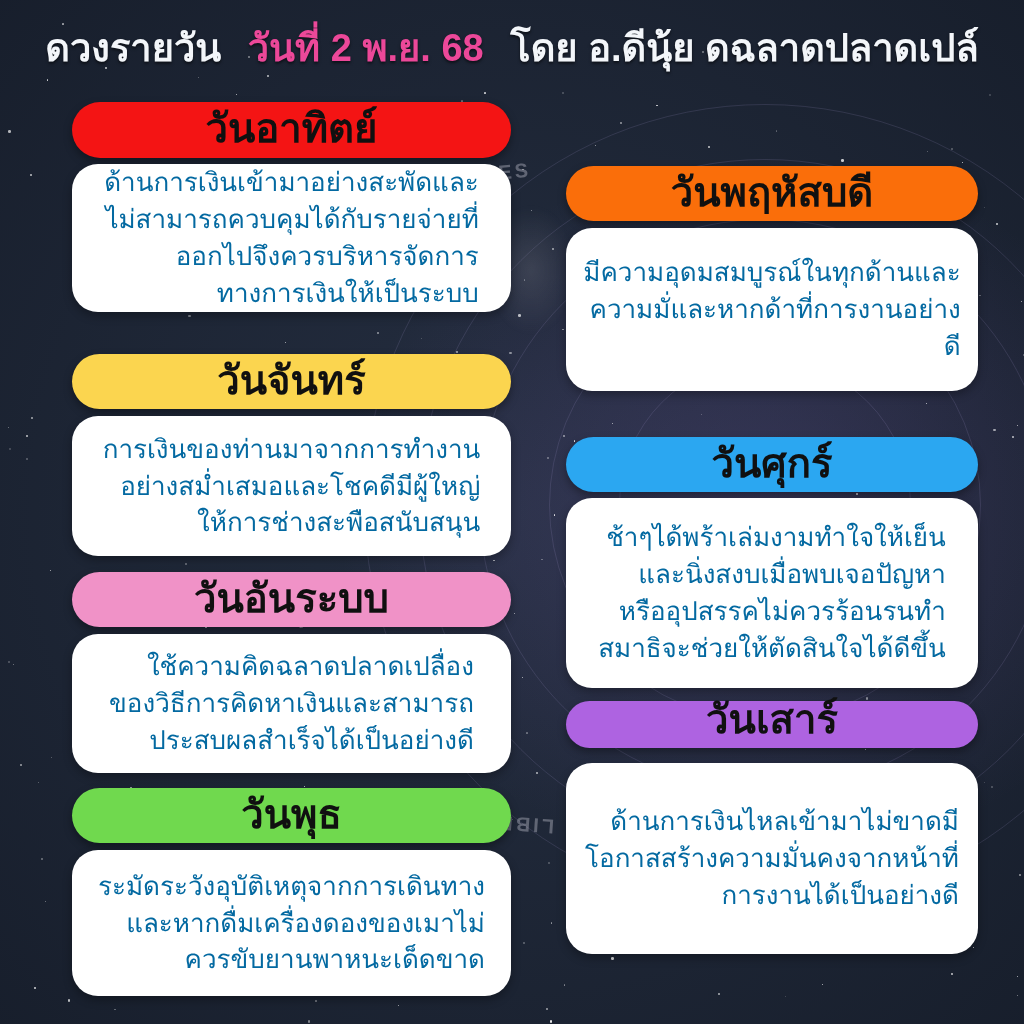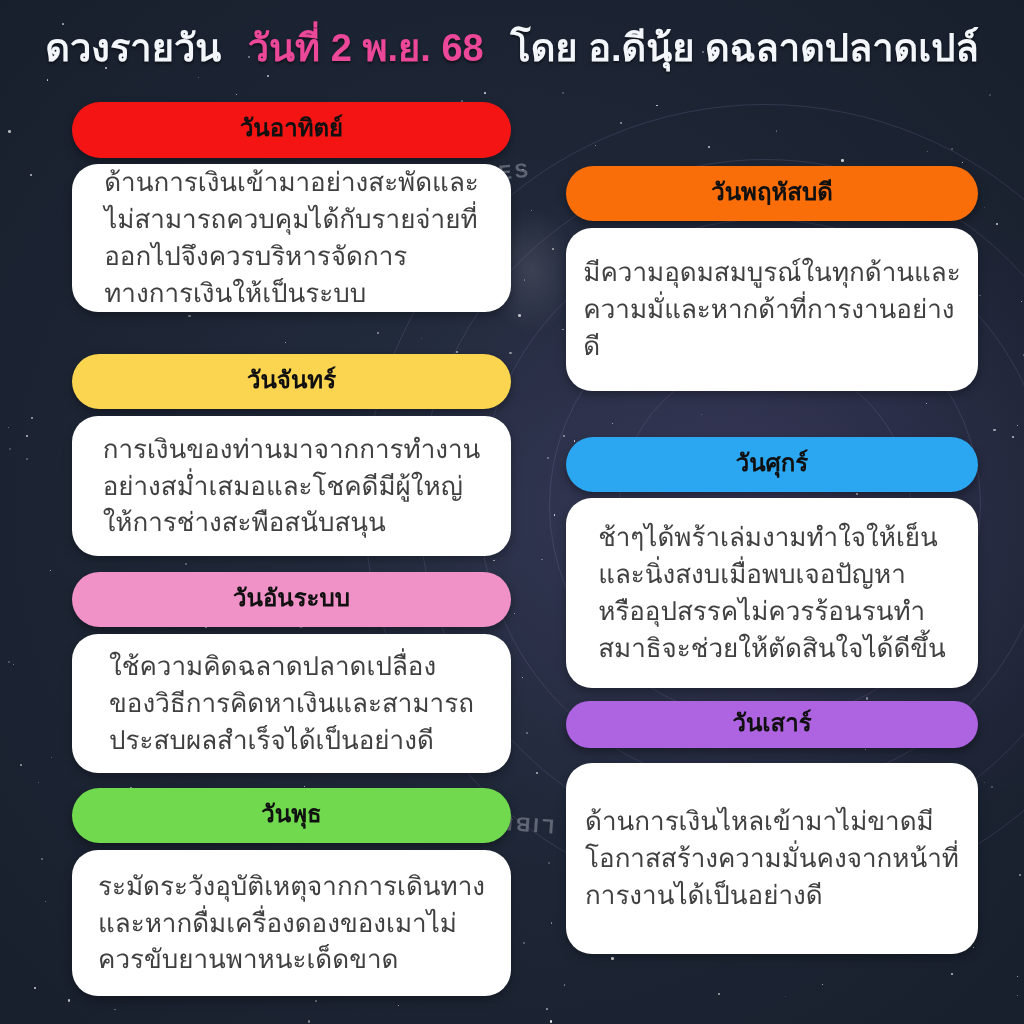--- a/index.html
+++ b/index.html
@@ -41,32 +41,32 @@
   }
   .title-row .seg{margin:0 8px;}
   .title-date{color:#ec4899;}
   
   .pill{
     position:absolute;z-index:2;border-radius:999px;
     display:flex;align-items:center;justify-content:center;
     box-shadow:0 4px 8px rgba(0,0,0,.35);
   }
   .pill-label{
-    font-size:24px;font-weight:800;color:#101010;line-height:1;
+    font-size:40px;font-weight:800;color:#101010;line-height:1;
     padding-bottom:4px;
   }
   .card{
     position:absolute;z-index:2;background:#ffffff;border-radius:26px;
     display:flex;align-items:center;justify-content:center;
     box-shadow:0 4px 10px rgba(0,0,0,.30);
     padding:6px 14px;box-sizing:border-box;
   }
   .card-text{
-    margin:0;color:#404040;font-size:26px;line-height:1.42;
-    text-align:left;white-space:pre-line;
+    margin:0;color:#0369a1;font-size:26px;line-height:1.42;
+    text-align:right;white-space:pre-line;
   }
 </style>
 </head>
 <body>
 
 <div class="bg-vignette"></div>
 <div class="zodiac-wheel">
   <div class="ring" style="width:800px;height:800px;"></div>
   <div class="ring" style="width:690px;height:690px;"></div>
   <div class="ring" style="width:570px;height:570px;"></div>
@@ -394,20 +394,20 @@
 <div class="pill" style="left: 566px; top: 437px; width: 412px; height: 55px; background: rgb(43, 167, 241);">
   <span class="pill-label">วันศุกร์</span>
 </div>
 <div class="card" style="left:566px;top:498px;width:412px;height:190px">
   <p class="card-text">ช้าๆได้พร้าเล่มงามทำใจให้เย็น
 และนิ่งสงบเมื่อพบเจอปัญหา
 หรืออุปสรรคไม่ควรร้อนรนทำ
 สมาธิจะช่วยให้ตัดสินใจได้ดีขึ้น</p>
 </div>
 
-<div class="pill" style="left: 566px; top: 701px; width: 412px; height: 47px; background: rgb(174, 99, 225);">
+<div class="pill" style="left: 566px; top: 701px; width: 412px; height: 47px; background: rgb(174, 99, 225); font-family: Liberation Mono, monospace;">
   <span class="pill-label">วันเสาร์</span>
 </div>
 <div class="card" style="left:566px;top:763px;width:412px;height:191px">
   <p class="card-text">ด้านการเงินไหลเข้ามาไม่ขาดมี
 โอกาสสร้างความมั่นคงจากหน้าที่
 การงานได้เป็นอย่างดี</p>
 </div>
 
 </body></html>

